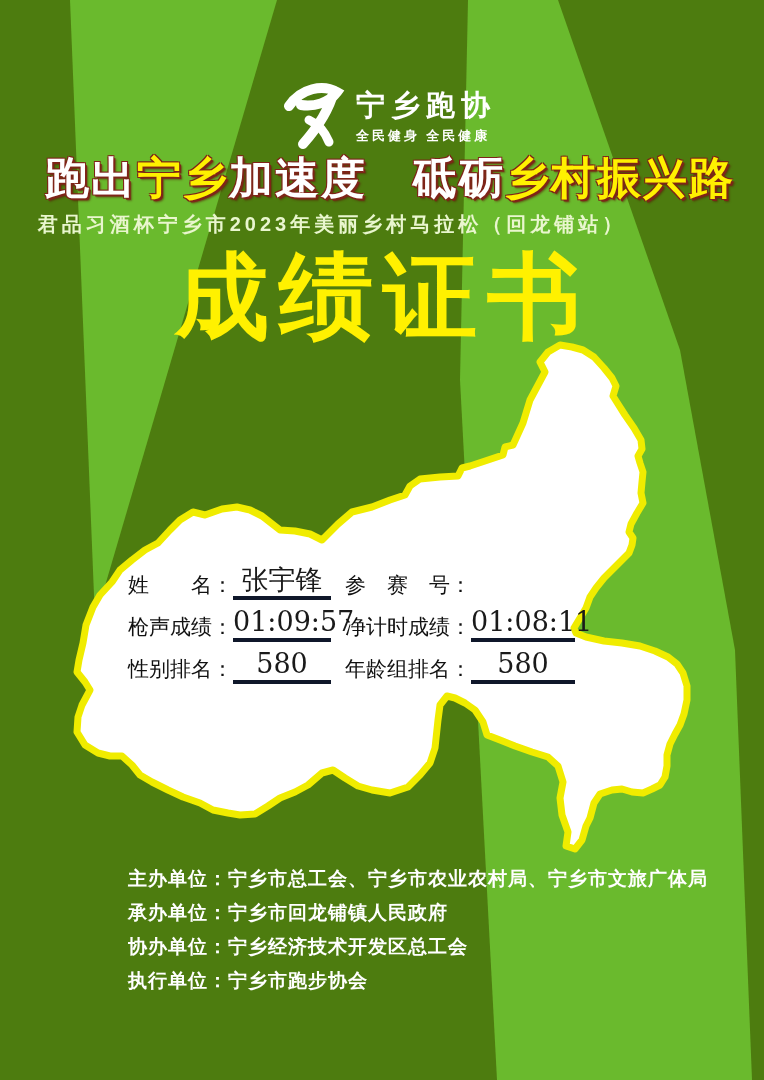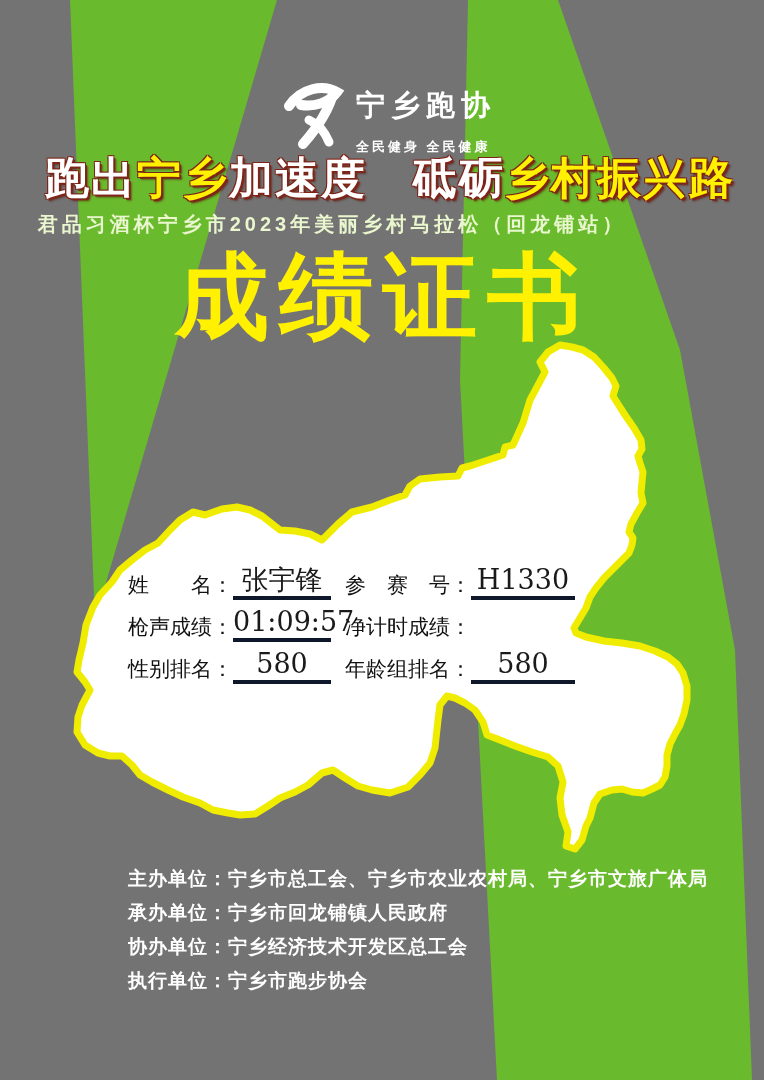--- a/index.html
+++ b/index.html
@@ -1,26 +1,26 @@
 <!DOCTYPE html>
 <html><head>
 <meta charset="utf-8">
 <style>
   html,body{margin:0;padding:0;}
   body{width:764px;height:1080px;overflow:hidden;position:relative;
        font-family:"Liberation Sans", sans-serif;}
-  .stage{position:absolute;left:0;top:0;width:764px;height:1080px;background:#737373;}
+  .stage{position:absolute;left:0;top:0;width:764px;height:1080px;background:#4d7c0f;}
   .bg-svg{position:absolute;left:0;top:0;}
 
   
   .logo{position:absolute;left:282px;top:82px;display:flex;align-items:flex-start;}
   .logo-icon{width:66px;height:70px;}
   .logo-text{margin-left:8px;margin-top:8px;}
   .logo-name{color:#fff;font-size:29px;font-weight:900;letter-spacing:6px;line-height:30px;}
-  .logo-tagline{color:#fff;font-size:13px;font-weight:700;letter-spacing:3px;margin-top:18px;}
+  .logo-tagline{color:#fff;font-size:13px;font-weight:700;letter-spacing:3px;margin-top:7px;font-family:Liberation Serif, serif;}
 
   
   .slogan{position:absolute;left:8px;top:152px;width:764px;text-align:center;
           font-size:44px;font-weight:900;letter-spacing:2px;line-height:52px;white-space:nowrap;
           text-shadow:2px 2px 0 #7E2418,-1px -1px 0 #7E2418,1px -1px 0 #7E2418,-1px 1px 0 #7E2418,3px 3px 2px rgba(90,20,10,.55);}
   .seg-white{color:#ffffff;}
   .seg-yellow{color:#FFF100;}
   .seg-spacer{color:transparent;text-shadow:none;}
 
   
@@ -78,27 +78,27 @@
   <div class="subtitle">君品习酒杯宁乡市2023年美丽乡村马拉松（回龙铺站）</div>
 
   <div class="cert-title">成绩证书</div>
 
   <div class="form">
     <div class="form-row">
       <span class="f-label">姓　　名：</span>
       <span class="f-value w95">张宇锋</span>
       <span class="gap1"></span>
       <span class="f-label">参　赛　号：</span>
-      <span class="f-value w100">H1330</span>
     </div>
     <div class="form-row">
       <span class="f-label">枪声成绩：</span>
       <span class="f-value w95">01:09:57</span>
       <span class="gap1"></span>
       <span class="f-label">净计时成绩：</span>
+      <span class="f-value w100">01:08:11</span>
     </div>
     <div class="form-row">
       <span class="f-label">性别排名：</span>
       <span class="f-value w95">580</span>
       <span class="gap1"></span>
       <span class="f-label">年龄组排名：</span>
       <span class="f-value w100">580</span>
     </div>
   </div>
 

